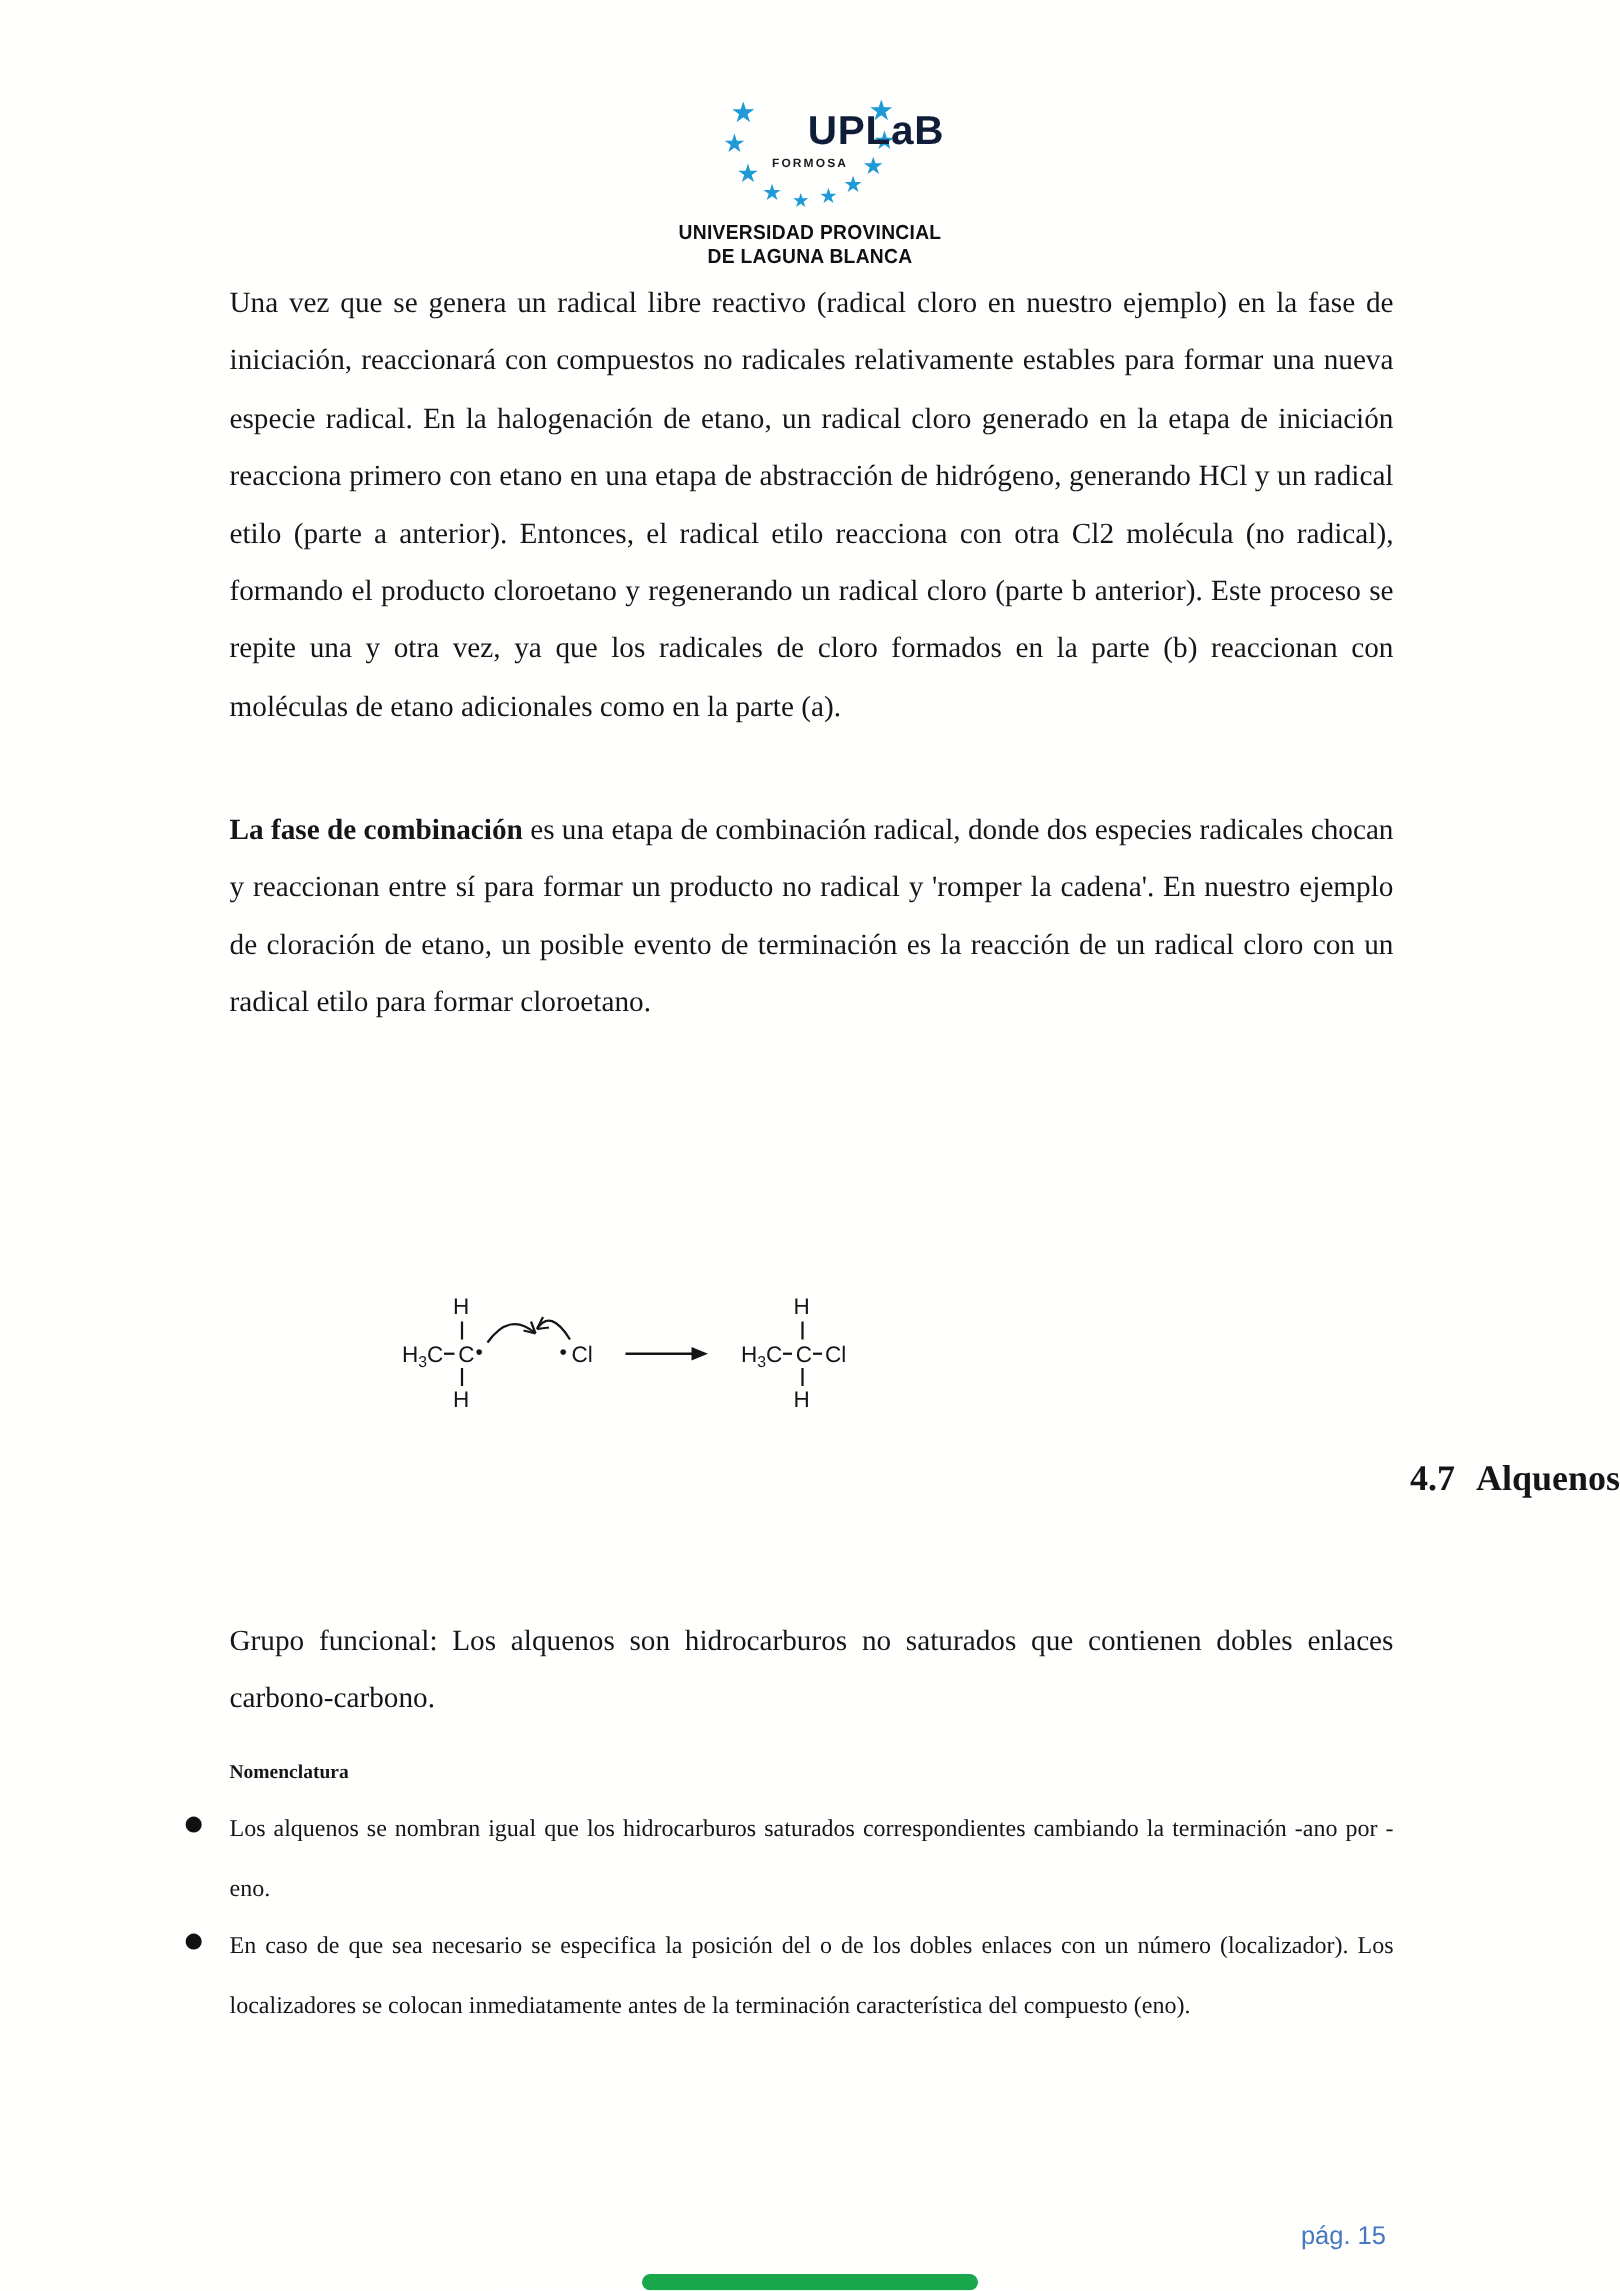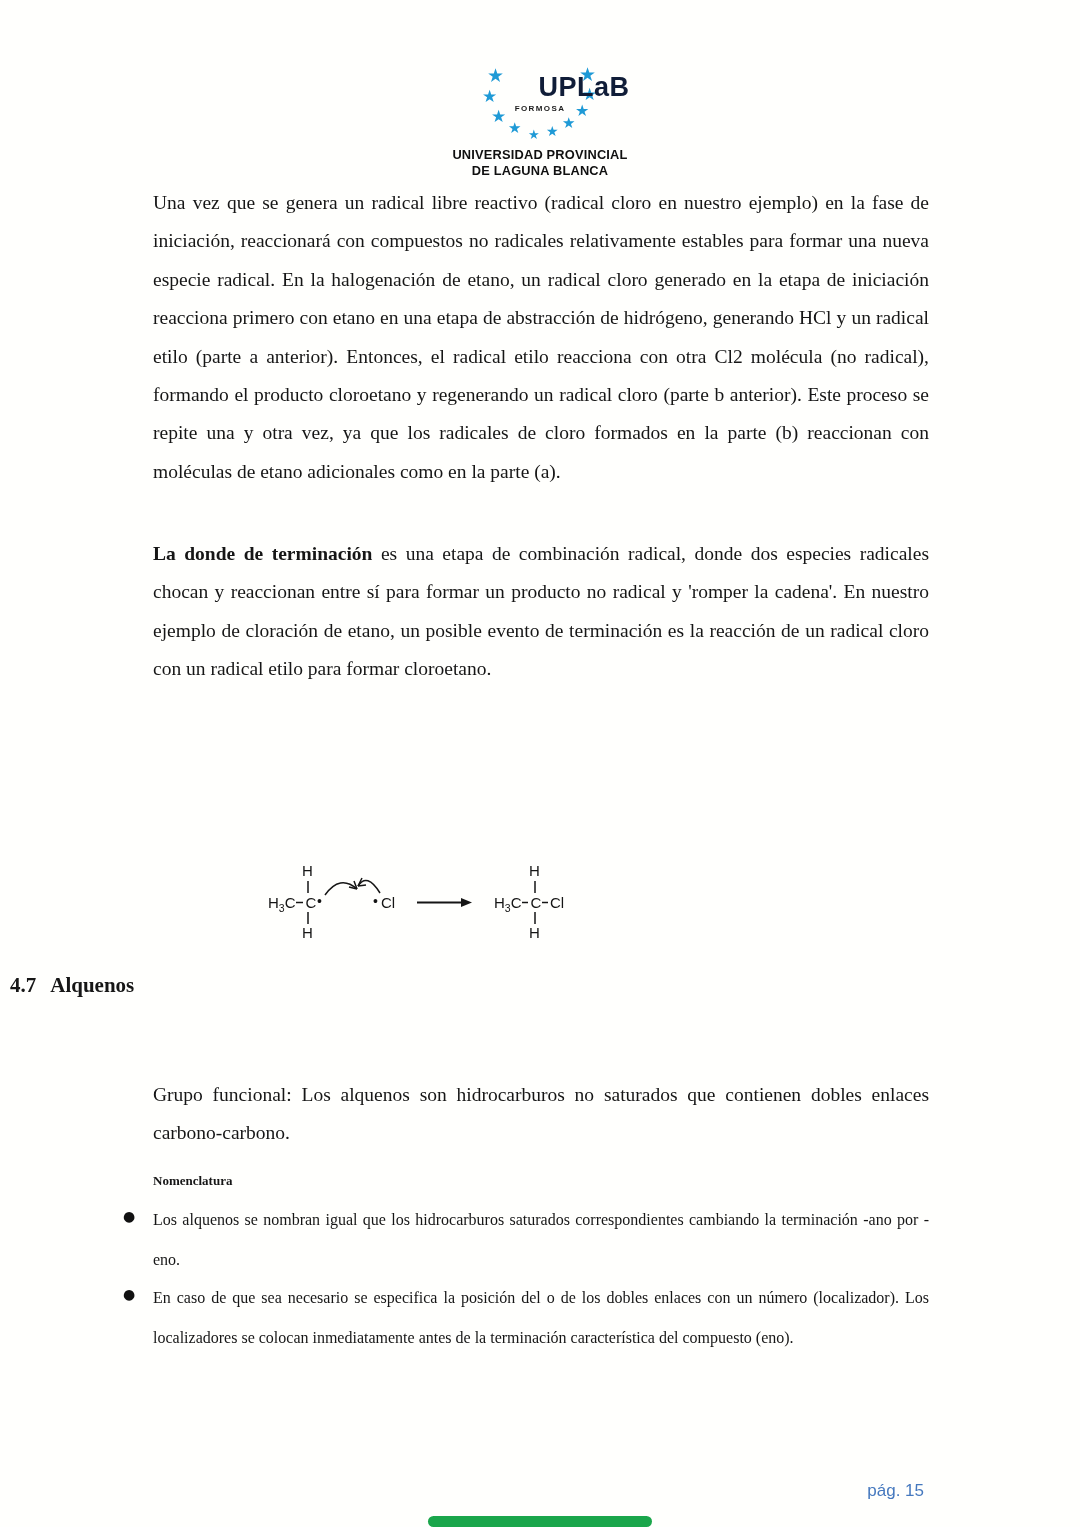--- a/index.html
+++ b/index.html
@@ -39,22 +39,22 @@
     font-size:19.5px; line-height:38.4px;
     text-align:justify; text-justify:inter-word;
   }
   .para-1 { top:184px; }
   .para-2 { top:535px; }
   .para-3 { top:1076px; }
   .para b { font-weight:bold; }
 
   .section-heading {
     position:absolute; top:973px; left:0; width:1080px;
-    text-align:left; font-weight:bold; font-size:21px;
-    padding-left:10px; box-sizing:border-box;
+    text-align:right; font-weight:bold; font-size:24px;
+    padding-left:38px; box-sizing:border-box;
   }
   .section-heading .num { margin-right:14px; }
 
   .nomenclature {
     position:absolute; left:153px; top:1162px;
     font-weight:bold; font-size:13px; line-height:38.4px;
   }
 
   .bullet-row { position:absolute; left:120px; width:809px; }
   .bullet-row-1 { top:1200px; }
@@ -107,21 +107,21 @@
     <div class="logo-acronym">UPLaB</div>
     <div class="logo-subtitle">FORMOSA</div>
     <div class="logo-institution">
       <div>UNIVERSIDAD PROVINCIAL</div>
       <div>DE LAGUNA BLANCA</div>
     </div>
   </div>
 
   <div class="para para-1">Una vez que se genera un radical libre reactivo (radical cloro en nuestro ejemplo) en la fase de iniciación, reaccionará con compuestos no radicales relativamente estables para formar una nueva especie radical. En la halogenación de etano, un radical cloro generado en la etapa de iniciación reacciona primero con etano en una etapa de abstracción de hidrógeno, generando HCl y un radical etilo (parte a anterior). Entonces, el radical etilo reacciona con otra Cl2 molécula (no radical), formando el producto cloroetano y regenerando un radical cloro (parte b anterior). Este proceso se repite una y otra vez, ya que los radicales de cloro formados en la parte (b) reaccionan con moléculas de etano adicionales como en la parte (a).</div>
 
-  <div class="para para-2"><b>La donde de terminación</b><span> es una etapa de combinación radical, donde dos especies radicales chocan y reaccionan entre sí para formar un producto no radical y 'romper la cadena'. En nuestro ejemplo de cloración de etano, un posible evento de terminación es la reacción de un radical cloro con un radical etilo para formar cloroetano.</span></div>
+  <div class="para para-2"><b>La fase de combinación</b><span> es una etapa de combinación radical, donde dos especies radicales chocan y reaccionan entre sí para formar un producto no radical y 'romper la cadena'. En nuestro ejemplo de cloración de etano, un posible evento de terminación es la reacción de un radical cloro con un radical etilo para formar cloroetano.</span></div>
 
   <svg class="diagram" width="310" height="100" viewBox="0 0 310 100">
 
     <text x="40" y="30">H</text>
     <line x1="46" y1="35" x2="46" y2="47"></line>
     <text x="6" y="62"><tspan>H</tspan><tspan class="sub" dy="3.5">3</tspan><tspan dy="-3.5">C</tspan></text>
     <line x1="34" y1="56.5" x2="41" y2="56.5"></line>
     <text x="43.5" y="62">C</text>
     <text class="dot" x="55" y="60">•</text>
     <line x1="46" y1="66" x2="46" y2="78"></line>

